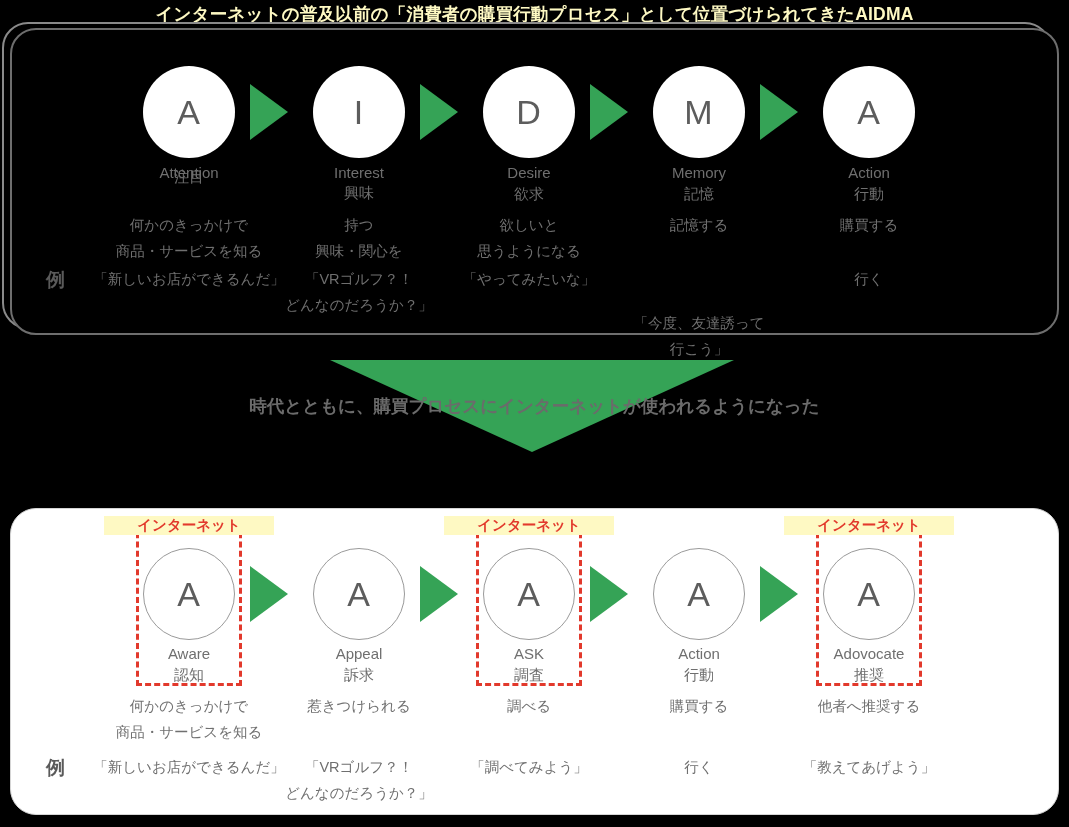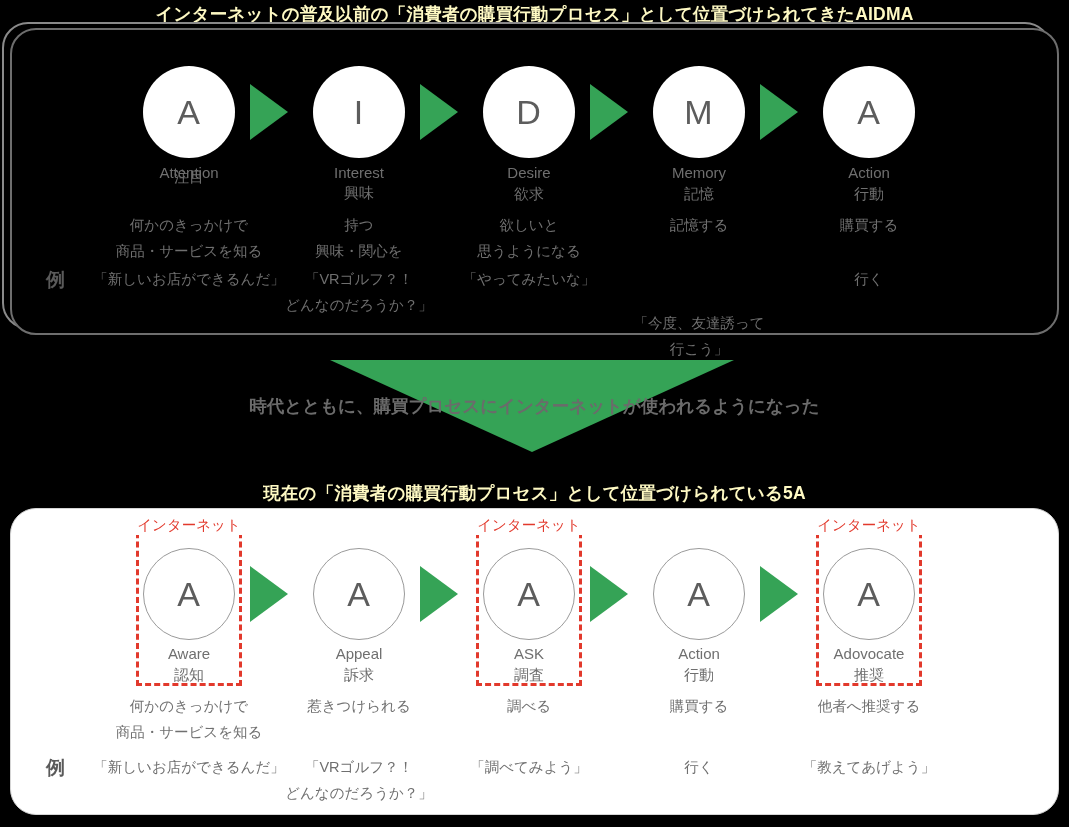--- a/index.html
+++ b/index.html
@@ -169,24 +169,24 @@
     position: absolute;
     box-sizing: border-box;
     border: 3px dashed #e2392c;
     background: transparent;
   }
   .net-label {
     position: absolute;
     width: 170px;
     text-align: center;
     font-size: 14.5px;
-    font-weight: 400;
+    font-weight: 700;
     color: #e2392c;
     white-space: nowrap;
-    background: #ffffff;
+    background: #fef9c3;
   }
 </style>
 </head>
 <body>
 
 <div id="stage">
 
   <div class="section-title" id="title-aidma">インターネットの普及以前の「消費者の購買行動プロセス」として位置づけられてきたAIDMA</div>
 
   <div class="panel" id="panel-aidma-shadow"></div>
@@ -264,21 +264,20 @@
     <div>行こう」</div>
   </div>
   <div class="example" style="left:754px; top:266px;">
     <div>行く</div>
     <div></div>
   </div>
 
   <div id="mid-triangle"></div>
   <div id="mid-caption">時代とともに、購買プロセスにインターネットが使われるようになった</div>
 
-  <div class="section-title" id="title-5a">現在の「消費者の購買行動プロセス」として位置づけられている5A</div>
 
   <div class="panel" id="panel-5a"></div>
 
   <div class="net-box" style="left:136px; top:523px; width:106px; height:163px;"></div>
   <div class="net-label" style="left:104px; top:516px;">インターネット</div>
 
   <div class="net-box" style="left:476px; top:523px; width:106px; height:163px;"></div>
   <div class="net-label" style="left:444px; top:516px;">インターネット</div>
 
   <div class="net-box" style="left:816px; top:523px; width:106px; height:163px;"></div>

